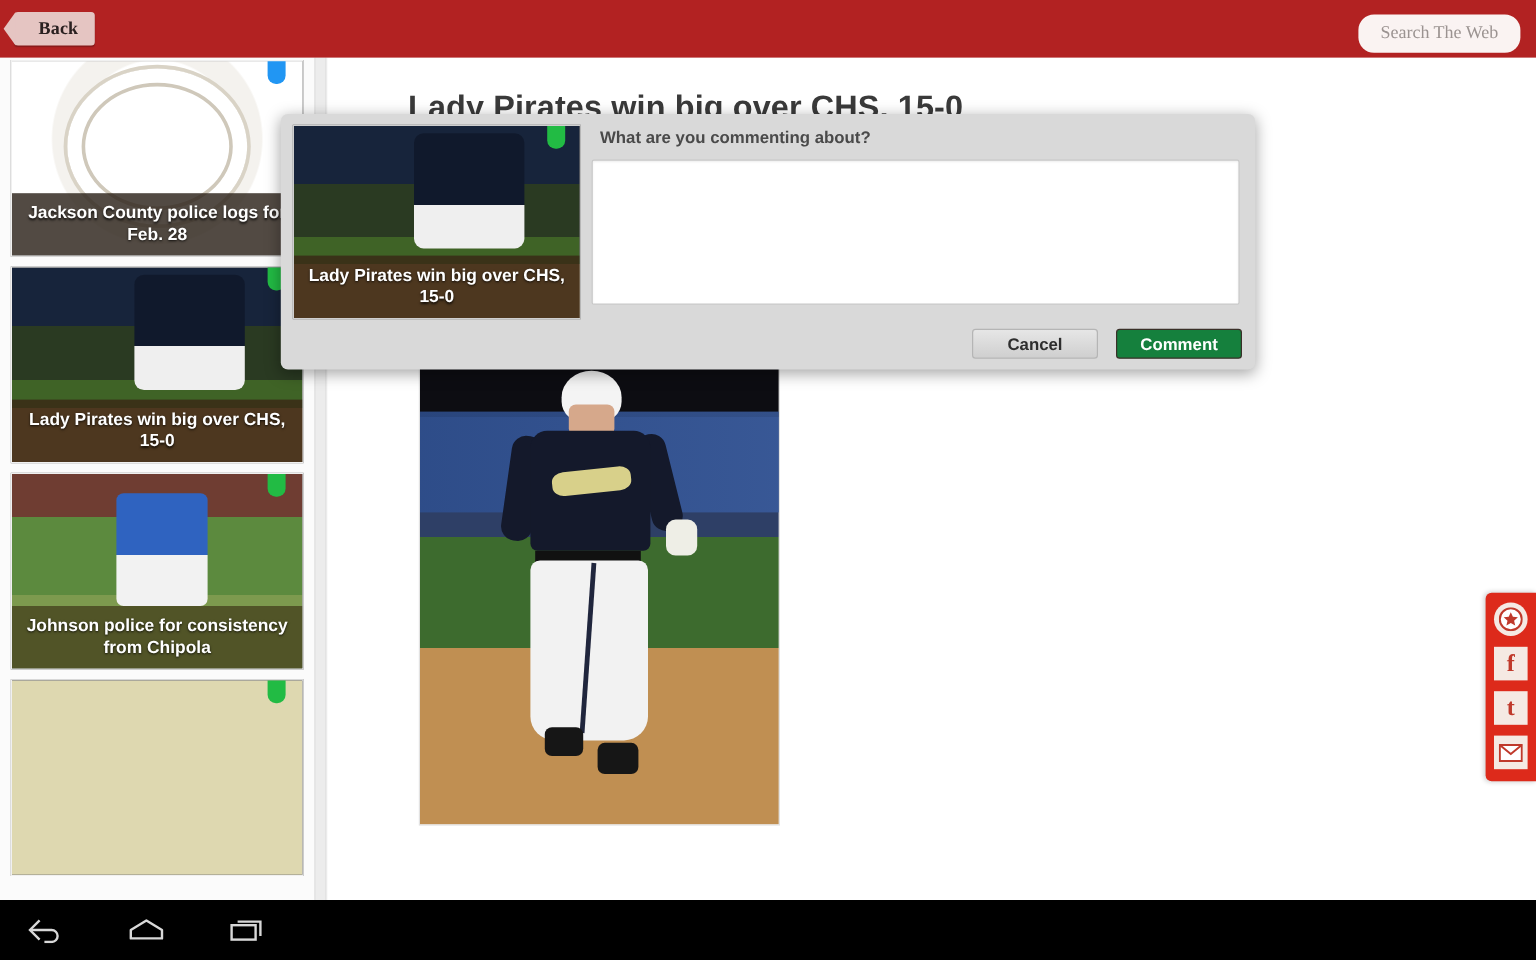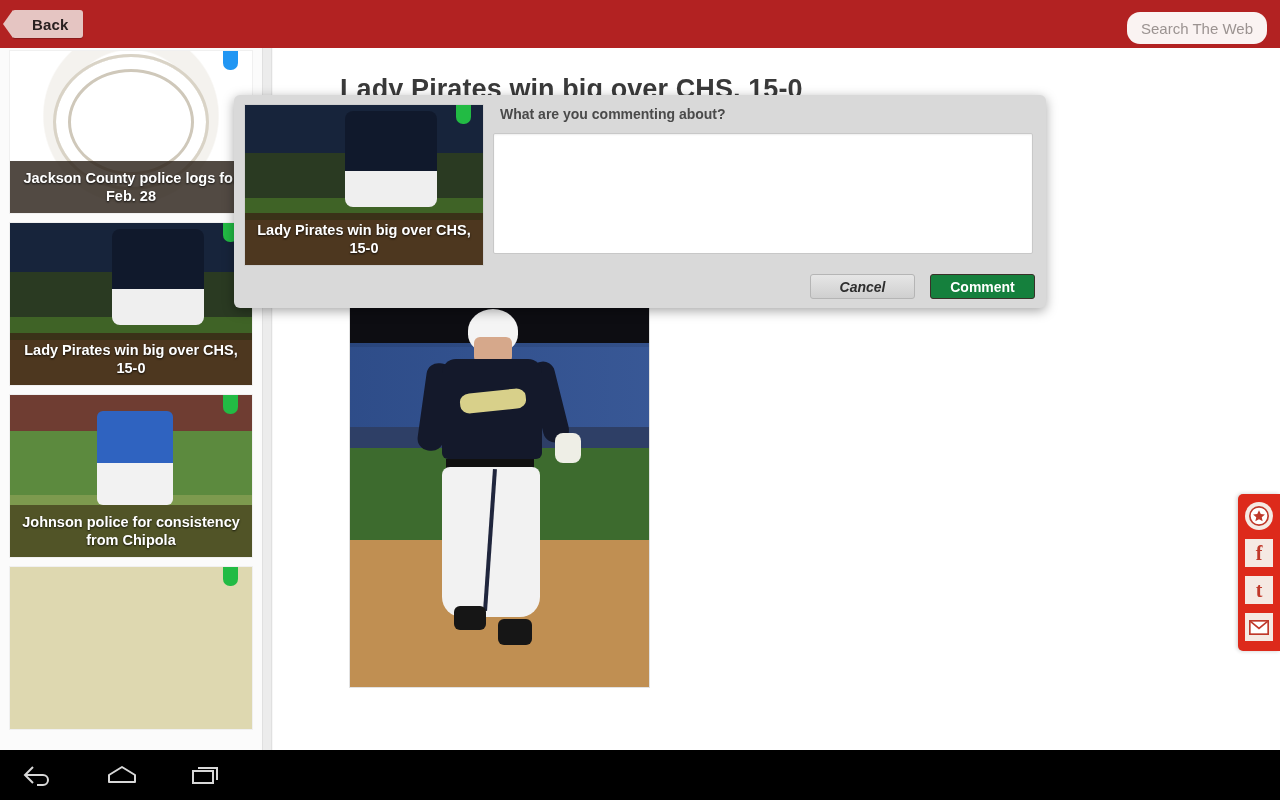--- a/index.html
+++ b/index.html
@@ -19,20 +19,21 @@
     background: #f7f7f7;
   }
 
   
   .topbar {
     position: absolute;
     left: 0; top: 0;
     width: 1280px; height: 48px;
     background: #b22222;
     z-index: 20;
+    font-family: Liberation Serif, serif;
   }
   .back-btn {
     position: absolute;
     left: 12px; top: 10px;
     height: 28px;
     padding: 0 14px 0 20px;
     background: #e5c5c2;
     border-radius: 3px;
     display: flex; align-items: center;
     font-size: 15px; font-weight: bold; color: #2a2020;
@@ -343,21 +344,20 @@
     display: flex; align-items: center; justify-content: center;
     font-size: 14px; font-weight: bold;
     border-radius: 3px;
     cursor: pointer;
   }
   .btn-cancel {
     left: 576px;
     background: linear-gradient(#e6e6e6,#cfcfcf);
     border: 1px solid #b5b5b5;
     color: #2e2e2e;
-    font-style: italic;
   }
   .btn-comment {
     left: 696px;
     background: #15803d;
     border: 1px solid #3a3029;
     color: #ffffff;
   }
 
   
   .navbar {

